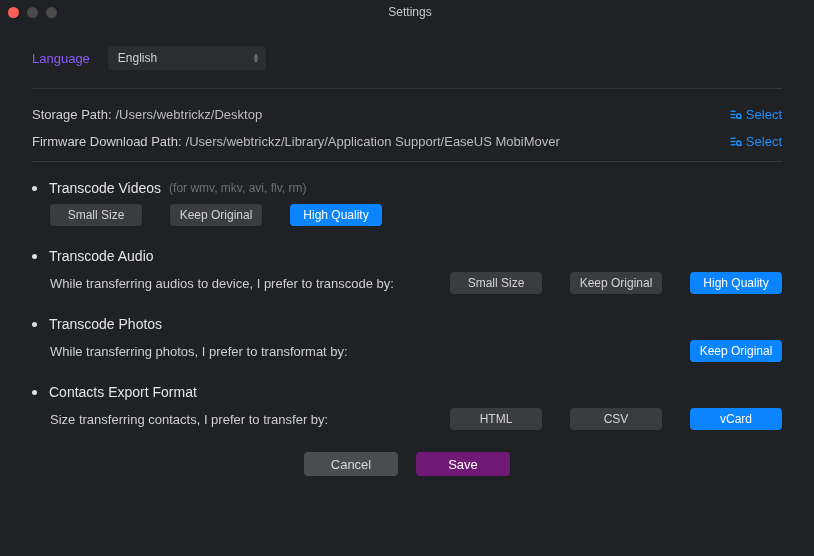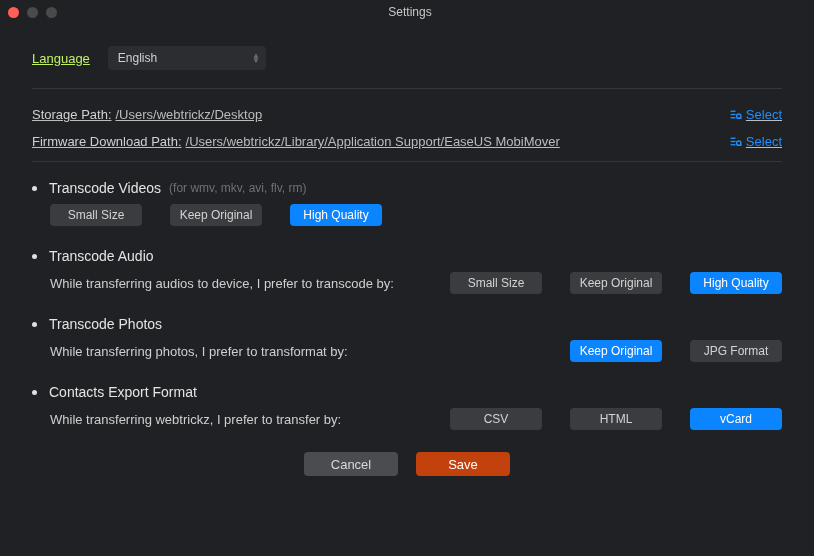--- a/index.html
+++ b/index.html
@@ -46,23 +46,22 @@
     .content {
       padding: 22px 32px 16px 32px;
     }
     .row-lang {
       display: flex;
       align-items: center;
       gap: 18px;
       margin-bottom: 18px;
     }
     .label {
-      color: #bef264;
-      font-size: 13px;
-      text-decoration: underline;
+      color: #8b5cf6;
+      font-size: 13px;
     }
     .select-wrap {
       width: 158px;
       height: 24px;
       background: #2b2d31;
       border-radius: 4px;
       display: flex;
       align-items: center;
       justify-content: space-between;
       padding: 0 6px 0 10px;
@@ -79,21 +78,20 @@
     }
     .divider {
       border: none;
       border-top: 1px solid #33363a;
       margin: 10px 0 18px 0;
     }
     .path-row {
       display: flex;
       align-items: center;
       margin-bottom: 12px;
-      text-decoration: underline;
     }
     .path-label {
       color: #d0d0d0;
       font-size: 13px;
       margin-right: 4px;
     }
     .path-value {
       color: #bcbcbc;
       font-size: 13px;
       flex: 1;
@@ -175,21 +173,21 @@
       border-radius: 4px;
       border: none;
       font-size: 13px;
       cursor: pointer;
     }
     .cancel-btn {
       background: #4a4c50;
       color: #d8d8d8;
     }
     .save-btn {
-      background: #c2410c;
+      background: #701a75;
       color: #fff;
     }
     .search-icon-svg {
       width: 13px;
       height: 13px;
     }
   </style>
 </head>
 <body>
 
@@ -279,35 +277,34 @@
 
   <div class="section">
     <div class="section-head">
       <span class="bullet"></span>
       <span class="section-title">Transcode Photos</span>
     </div>
     <div class="section-body">
       <span class="section-desc">While transferring photos, I prefer to transformat by:</span>
       <div class="btn-group">
         <button class="opt-btn active">Keep Original</button>
-        <button class="opt-btn">JPG Format</button>
       </div>
     </div>
   </div>
 
   <div class="section">
     <div class="section-head">
       <span class="bullet"></span>
       <span class="section-title">Contacts Export Format</span>
     </div>
     <div class="section-body">
-      <span class="section-desc">While transferring webtrickz, I prefer to transfer by:</span>
+      <span class="section-desc">Size transferring contacts, I prefer to transfer by:</span>
       <div class="btn-group">
+        <button class="opt-btn">HTML</button>
         <button class="opt-btn">CSV</button>
-        <button class="opt-btn">HTML</button>
         <button class="opt-btn active">vCard</button>
       </div>
     </div>
   </div>
 
   <div class="footer">
     <button class="foot-btn cancel-btn">Cancel</button>
     <button class="foot-btn save-btn">Save</button>
   </div>
 </div>

